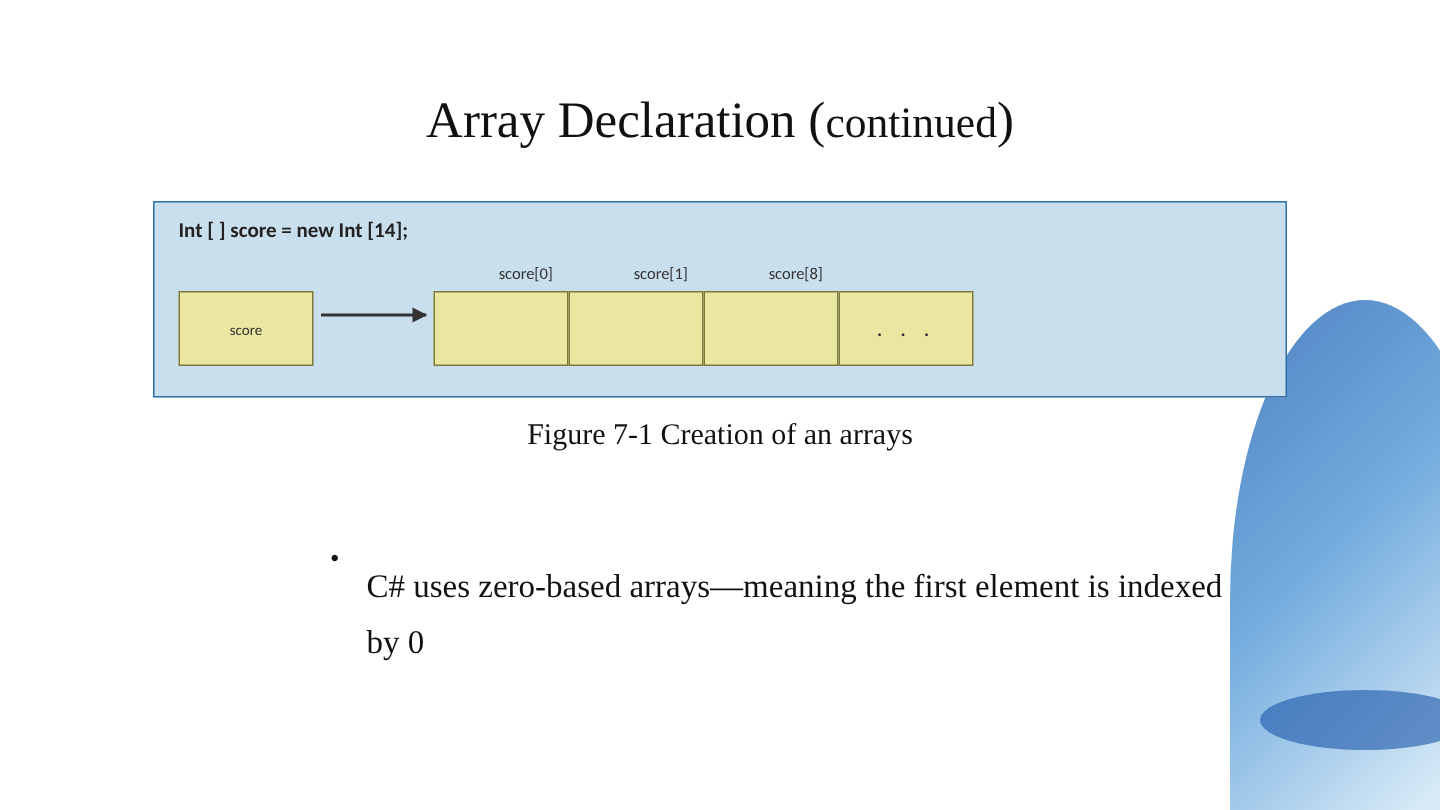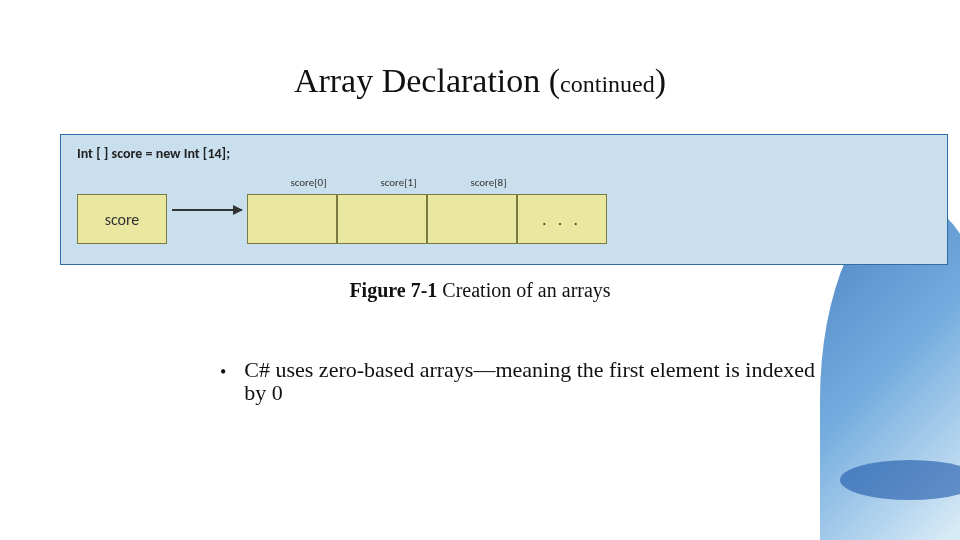--- a/index.html
+++ b/index.html
@@ -41,23 +41,23 @@
     padding: 0 60px;
   }
   .title {
     text-align: center;
     font-size: 34px;
     font-weight: normal;
     color: #111;
     margin-top: 62px;
     margin-bottom: 34px;
   }
-  .title .cont { font-size: 24px; }
+  .title .cont { font-size: 29px; }
   .diagram-frame {
-    width: 888px;
+    width: 756px;
     margin: 0 auto;
     background: #c9dfee;
     border: 1px solid #2e6fa6;
     padding: 10px 16px 20px 16px;
   }
   .code-line {
     font-family: Calibri, Arial, sans-serif;
     font-size: 14px;
     font-weight: bold;
     color: #222;
@@ -70,21 +70,21 @@
   }
   .scorebox {
     width: 90px;
     height: 50px;
     background: #e9e7a0;
     border: 1px solid #7a7a40;
     display: flex;
     align-items: center;
     justify-content: center;
     font-family: Calibri, Arial, sans-serif;
-    font-size: 16px;
+    font-size: 10px;
     color: #333;
     position: relative;
   }
   .arrow-gap {
     width: 80px;
     display: flex;
     align-items: center;
     justify-content: center;
     position: relative;
     height: 50px;
@@ -129,32 +129,32 @@
     font-size: 16px;
     letter-spacing: 4px;
     color: #333;
   }
   .caption {
     text-align: center;
     font-size: 20px;
     margin-top: 14px;
     color: #111;
   }
-  .caption .figno { font-weight: bold; }
+  .caption .figno { font-weight: normal; }
   .bullet {
     margin: 56px 0 0 160px;
     font-size: 22px;
     color: #111;
     display: flex;
     align-items: flex-start;
     gap: 18px;
     max-width: 620px;
   }
   .bullet .dot { font-size: 18px; line-height: 28px; }
-  .bullet .txt { line-height: 23px; }
+  .bullet .txt { line-height: 37px; margin-top: 14px; }
 </style>
 </head>
 <body>
 
 <div class="bg-decoration"></div>
 <div class="bg-base"></div>
 
 <div class="content">
 
   <h1 class="title">

